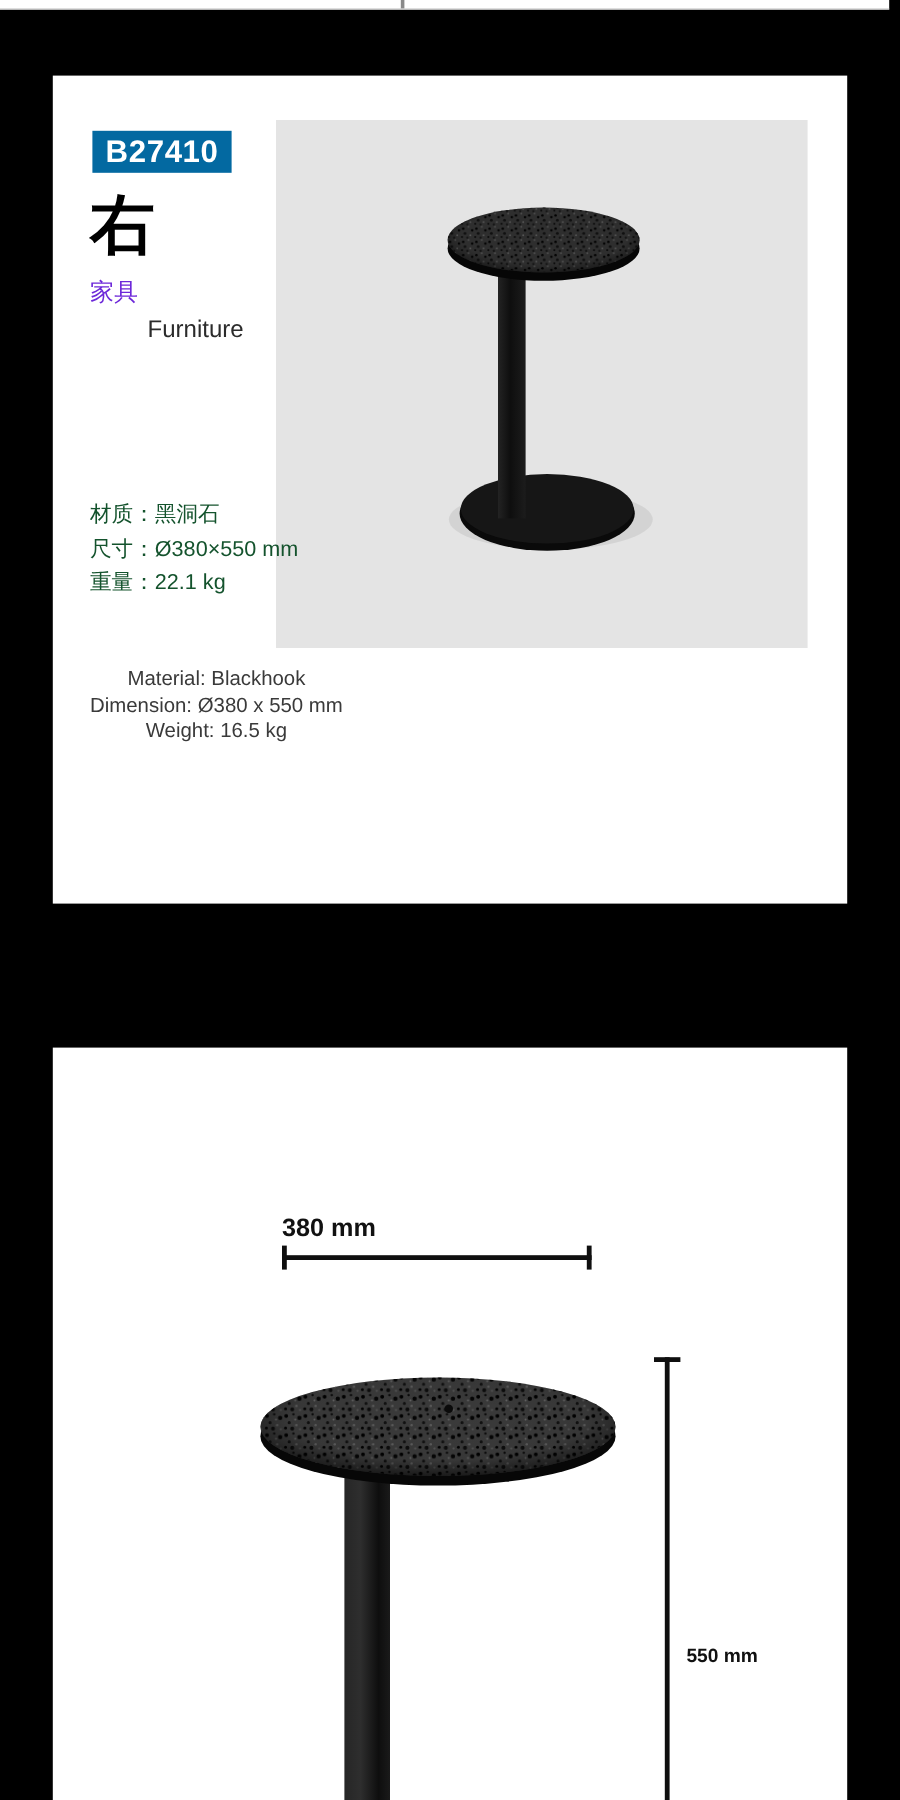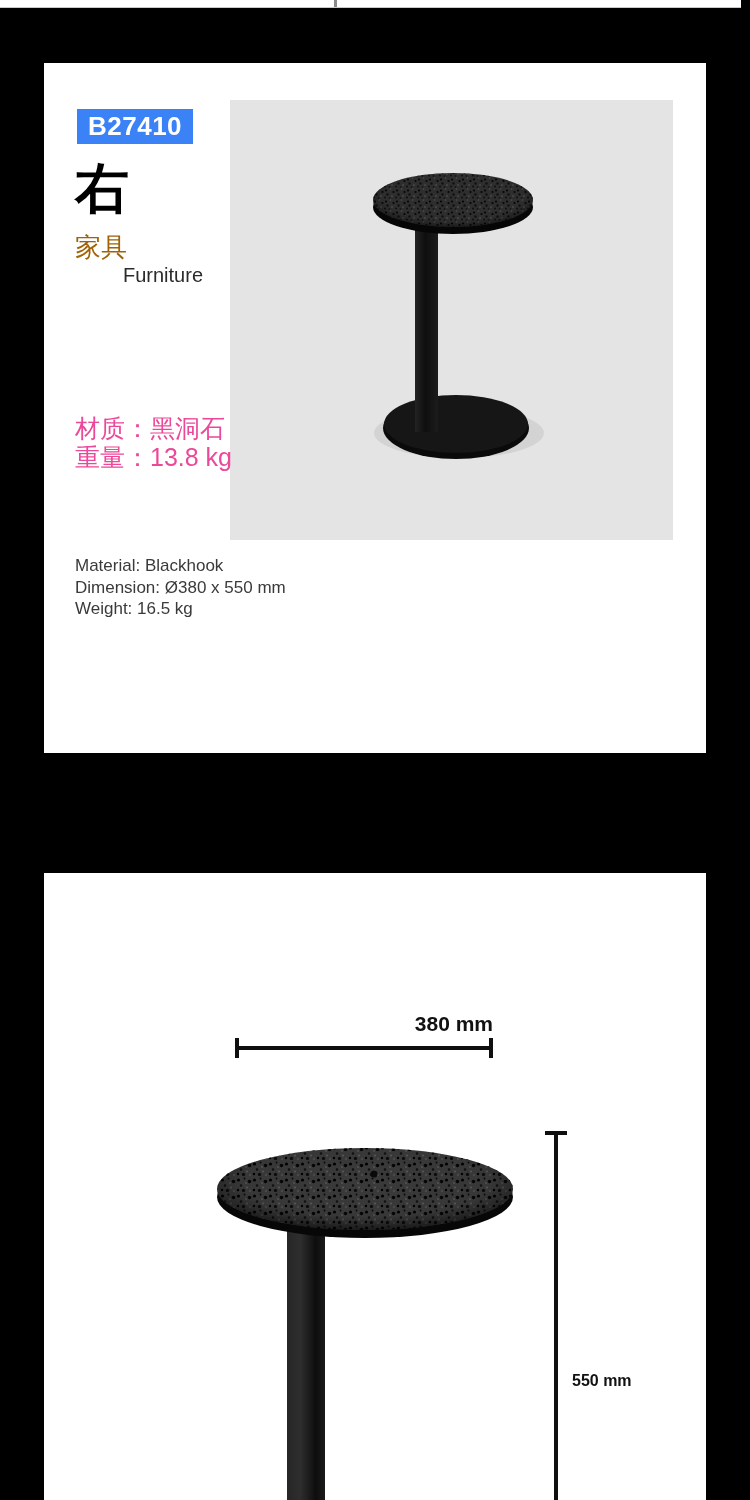--- a/index.html
+++ b/index.html
@@ -27,60 +27,60 @@
   .card {
     position: absolute; left: 44px; width: 662px;
     background: #ffffff;
   }
   .card1 { top: 63px; height: 690px; }
   .card2 { top: 873px; height: 627px; }
 
   
   .sku-badge {
     position: absolute; left: 33px; top: 46px;
-    background: #3b82f6; color: #fff;
+    background: #0369a1; color: #fff;
     font-size: 26px; font-weight: 700;
     line-height: 27px; padding: 4px 11px;
     letter-spacing: 0.5px;
   }
   .product-name {
     position: absolute; left: 31px; top: 97px;
     font-size: 54px; font-weight: 800; color: #000;
     line-height: 1.05;
   }
   .category-cn {
     position: absolute; left: 31px; top: 170px;
-    font-size: 26px; color: #a16207; line-height: 1.15;
+    font-size: 20px; color: #6d28d9; line-height: 1.15;
   }
   .category-en {
     position: absolute; left: 31px; top: 201px;
     font-size: 20px; color: #2b2b2b; line-height: 1.15; margin-left: 48px;
   }
   .photo {
     position: absolute; left: 186px; top: 37px;
     width: 443px; height: 440px;
     background: #e4e4e4;
     z-index: 1;
   }
   .specs-cn {
     position: absolute; left: 31px; top: 351px;
-    font-size: 25px; line-height: 28.5px;
-    color: #ec4899; z-index: 2; white-space: nowrap;
+    font-size: 18px; line-height: 28.5px;
+    color: #14532d; z-index: 2; white-space: nowrap;
   }
   .specs-en {
     position: absolute; left: 31px; top: 492px;
     font-size: 17px; line-height: 21.5px;
-    color: #3a3a3a; z-index: 2; white-space: nowrap;
+    color: #3a3a3a; z-index: 2; white-space: nowrap; text-align: center;
   }
 
   
   .dim-art { position: absolute; left: 0; top: 0; width: 662px; height: 627px; }
   .dim-width-label {
     position: absolute; left: 191px; top: 138px; width: 258px;
-    text-align: right; font-size: 21px; font-weight: 700; color: #111;
+    text-align: left; font-size: 21px; font-weight: 700; color: #111;
     line-height: 1.2;
   }
   .dim-height-label {
     position: absolute; left: 528px; top: 498px;
     font-size: 16px; font-weight: 700; color: #111;
     line-height: 1.2; white-space: nowrap;
   }
 </style>
 </head>
 <body>
@@ -131,21 +131,22 @@
 
         <ellipse cx="223" cy="107" rx="80" ry="27" fill="#060606"></ellipse>
         <ellipse cx="223" cy="100" rx="80" ry="27" fill="#2e2e2e"></ellipse>
         <ellipse cx="223" cy="100" rx="80" ry="27" fill="url(#terrA)"></ellipse>
         <ellipse cx="223" cy="100" rx="80" ry="27" fill="url(#edgeA)"></ellipse>
       </svg>
     </div>
 
     <div class="specs-cn">
       <div>材质：黑洞石</div>
-      <div>重量：13.8 kg</div>
+      <div>尺寸：Ø380×550 mm</div>
+      <div>重量：22.1 kg</div>
     </div>
 
     <div class="specs-en">
       <div>Material: Blackhook</div>
       <div>Dimension: Ø380 x 550 mm</div>
       <div>Weight: 16.5 kg</div>
     </div>
   </section>
 
   <section class="card card2">

